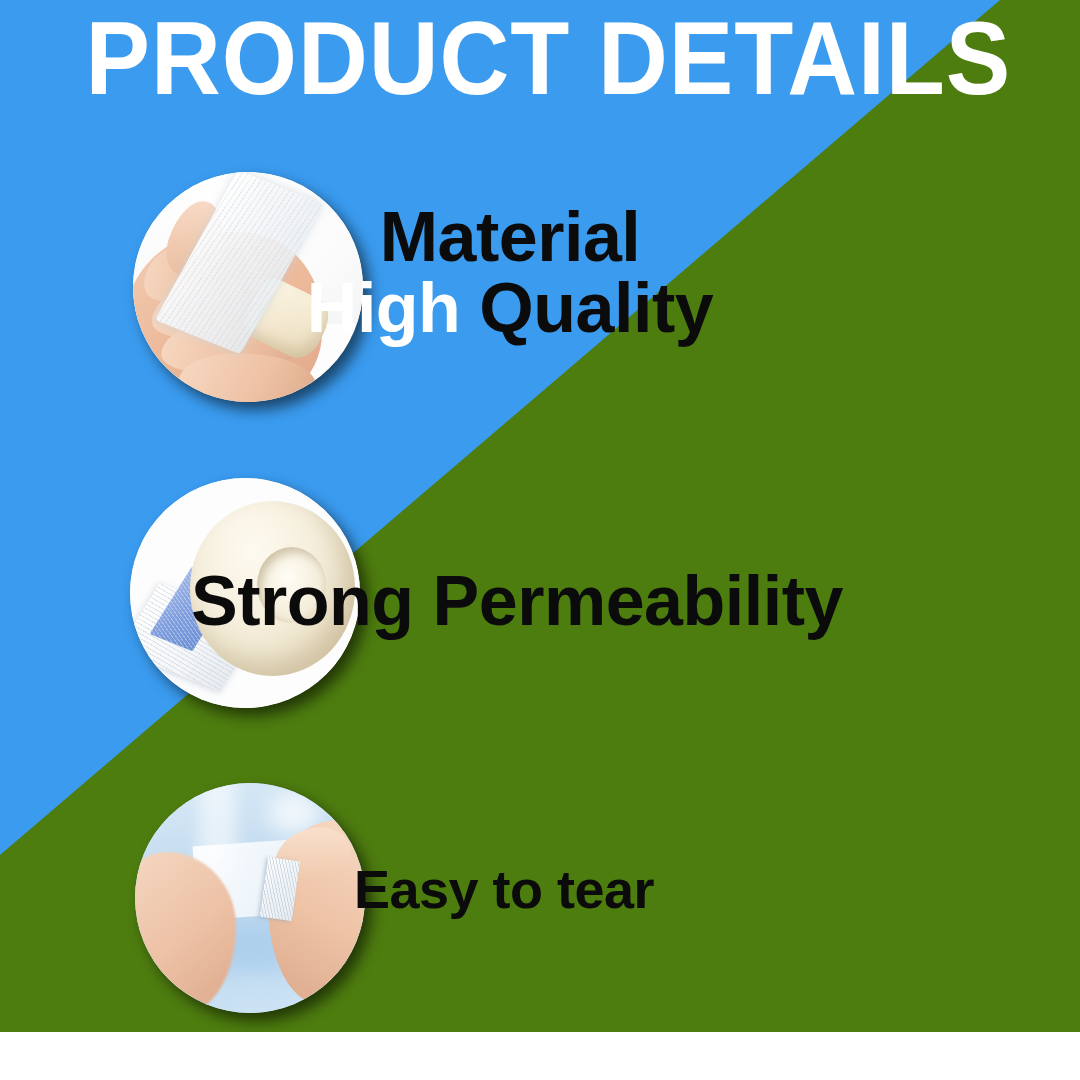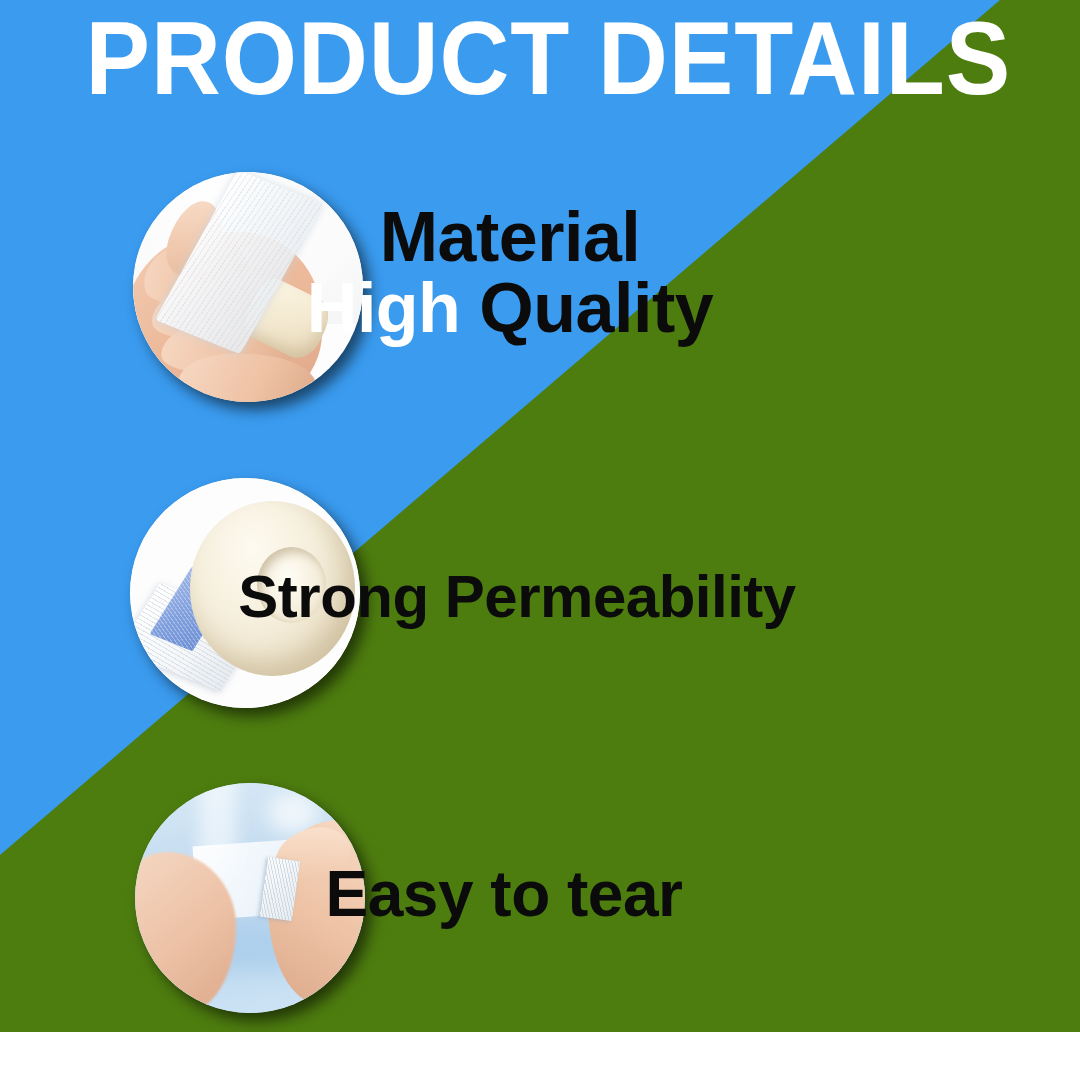--- a/index.html
+++ b/index.html
@@ -244,31 +244,31 @@
     font-size: 70px;
     letter-spacing: -0.5px;
   }
   .cap1 .line { display: block; padding-right: 60px; }
   .cap1 .w-white { color: #ffffff; }
   .cap1 .w-black { color: #0b0b0b; }
 
   .cap2 {
     left: 0; top: 566px; width: 1080px;
     text-align: center;
-    font-size: 60px;
+    font-size: 70px;
     color: #0b0b0b;
     letter-spacing: -0.5px;
     padding-right: 46px;
     box-sizing: border-box;
   }
 
   .cap3 {
     left: 0; top: 862px; width: 1080px;
     text-align: center;
-    font-size: 64px;
+    font-size: 54px;
     color: #0b0b0b;
     letter-spacing: -0.5px;
     padding-right: 72px;
     box-sizing: border-box;
   }
 </style>
 </head>
 <body>
 
 <div id="canvas">

